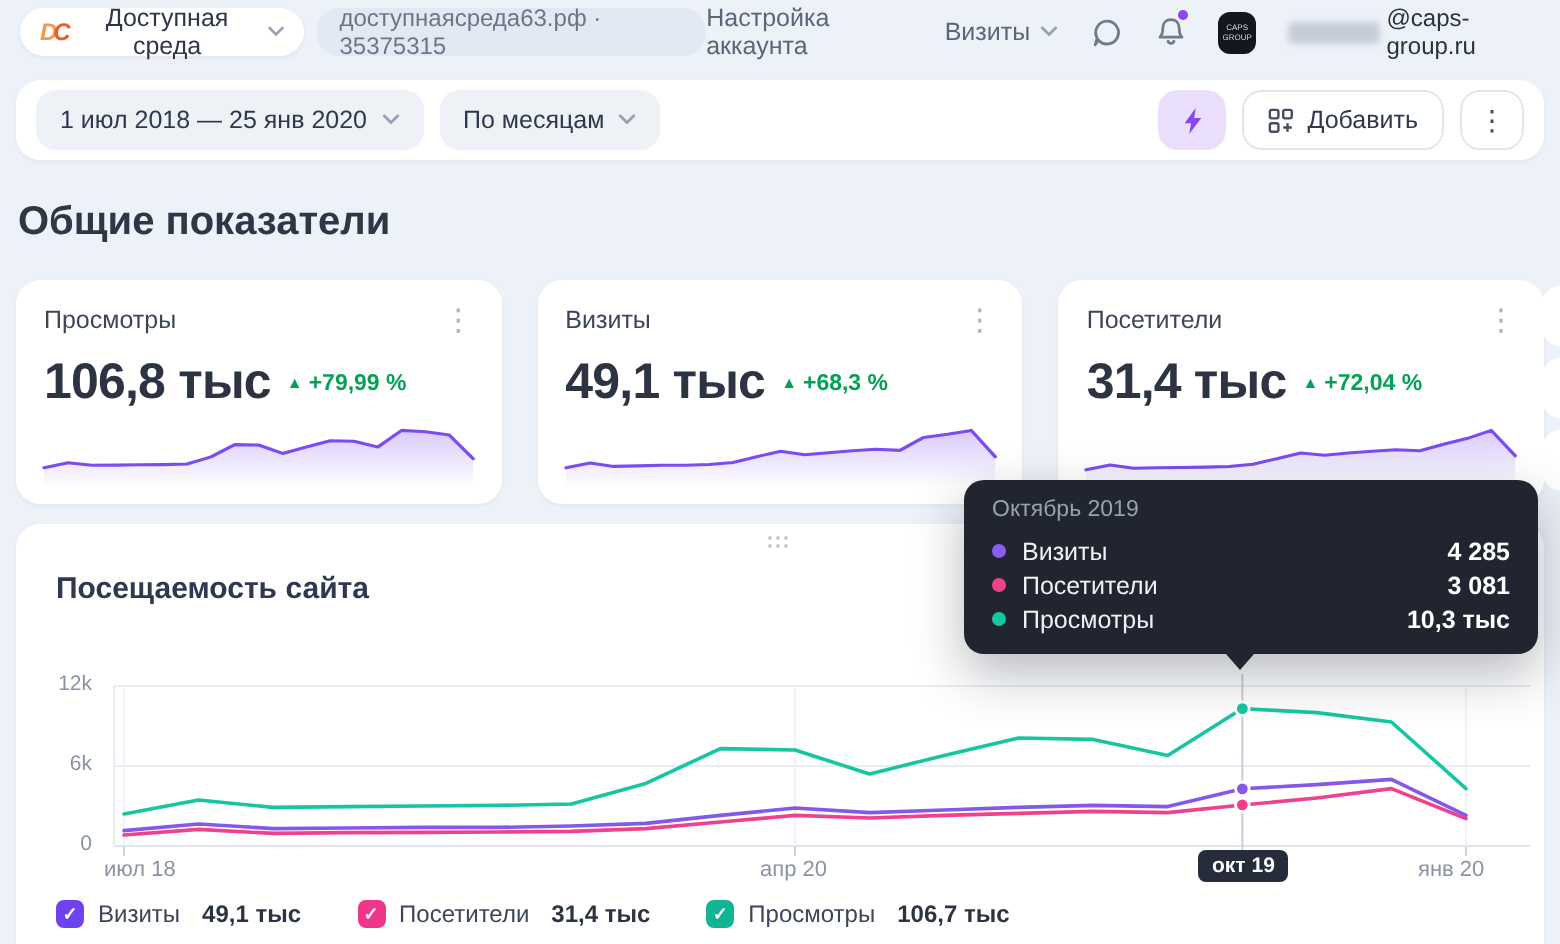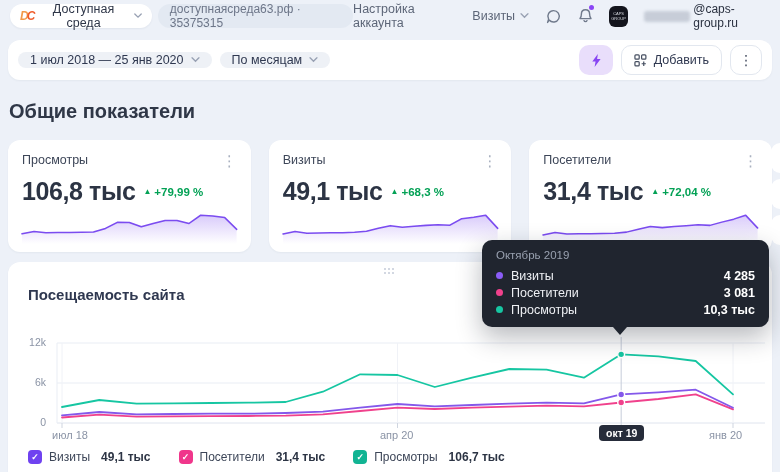--- a/index.html
+++ b/index.html
@@ -19,21 +19,21 @@
   .nav-link { font-size:12.5px; color:#5d6678; text-decoration:none; cursor:pointer; display:flex; align-items:center; gap:5px; }
   .iconbtn { position:relative; display:flex; align-items:center; justify-content:center; width:18px; height:18px; cursor:pointer; }
   .bell-dot { position:absolute; top:-2px; right:-1px; width:5px; height:5px; border-radius:50%; background:#8b46f5; }
   .avatar { width:21px; height:21px; border-radius:6px; background:#14151d; color:#d7dae0; font-size:4px; display:flex; align-items:center; justify-content:center; text-align:center; line-height:1.3; overflow:hidden; cursor:pointer; }
   .user { display:flex; align-items:center; gap:3px; font-size:12px; color:#2a3140; cursor:pointer; }
   .redacted { display:inline-block; width:52px; height:11px; border-radius:3px; background:#c7cdd8; filter:blur(1.5px); }
 
   
   .toolbar { position:absolute; top:40px; left:8px; right:8px; height:40px; background:#fff; border-radius:12px; display:flex; align-items:center; justify-content:space-between; padding:0 10px; box-shadow:0 1px 2px rgba(40,50,80,.05); }
   .tb-group { display:flex; align-items:center; gap:8px; }
-  .pill { display:flex; align-items:center; gap:7px; background:#eef1f6; border:none; border-radius:10px; height:16px; padding:0 12px; font-size:12.5px; color:#2f3850; cursor:pointer; font-family:inherit; }
+  .pill { display:flex; align-items:center; gap:7px; background:#eef1f6; border:none; border-radius:10px; height:30px; padding:0 12px; font-size:12.5px; color:#2f3850; cursor:pointer; font-family:inherit; }
   .badge-100 { background:#7d42f5; color:#fff; font-size:9.5px; font-weight:bold; border-radius:8px; padding:2px 6px; }
   .btn-bolt { width:34px; height:30px; border:none; border-radius:10px; background:#e9defb; display:flex; align-items:center; justify-content:center; cursor:pointer; }
   .btn-add { display:flex; align-items:center; gap:7px; background:#fff; border:1px solid #e2e7ef; border-radius:10px; height:30px; padding:0 12px; font-size:12.5px; color:#2f3850; cursor:pointer; font-family:inherit; }
   .btn-kebab { width:32px; height:30px; background:#fff; border:1px solid #e2e7ef; border-radius:10px; color:#454e60; font-size:14px; cursor:pointer; line-height:1; }
   .kebab { color:#a9b1c0; font-size:15px; cursor:pointer; line-height:1; }
 
   
   .section-title { position:absolute; top:100px; left:9px; font-size:20px; font-weight:bold; color:#2f3747; }
 
   

